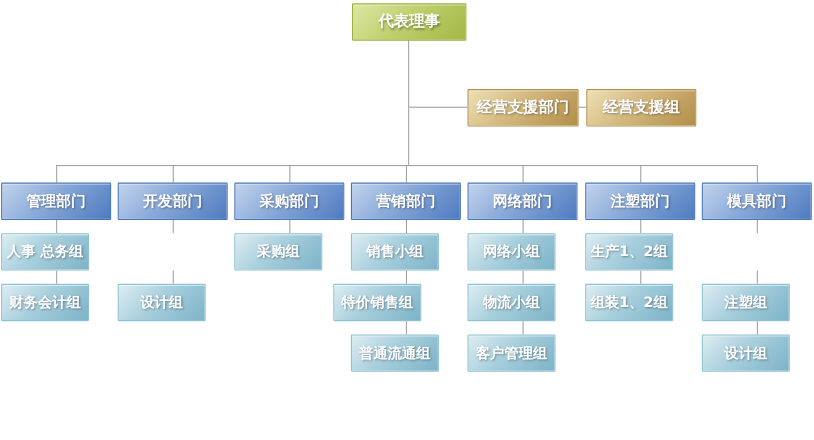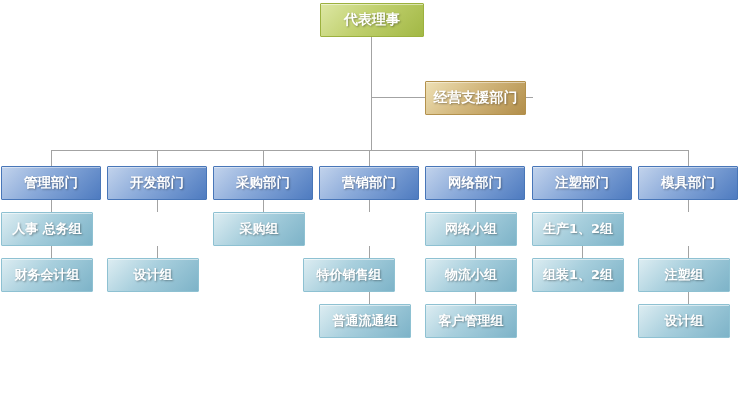--- a/index.html
+++ b/index.html
@@ -27,21 +27,21 @@
     border:1px solid #b3914d;
     box-shadow:inset 0 1px 0 rgba(255,255,255,0.45);
   }
   .dept{
     width:100px;font-size:13.5px;
     background:linear-gradient(135deg,#c2d3ec 0%,#89a9d9 45%,#4e7bc0 100%);
     border:1px solid #4876b8;
     box-shadow:inset 0 1px 0 rgba(255,255,255,0.45);
   }
   .grp{
-    width:92px;font-size:13px;
+    width:80px;font-size:13px;
     background:linear-gradient(135deg,#ddedf2 0%,#a8cfdd 45%,#7db3c8 100%);
     border:1px solid #8ec1d2;
     box-shadow:inset 0 1px 0 rgba(255,255,255,0.55);
   }
 </style>
 </head>
 <body>
 
 <div class="canvas">
 
@@ -71,36 +71,38 @@
   <div class="line" style="left:475px;top:292px;width:1px;height:12px"></div>
   <div class="line" style="left:582px;top:200px;width:1px;height:12px"></div>
   <div class="line" style="left:582px;top:246px;width:1px;height:12px"></div>
   <div class="line" style="left:688px;top:200px;width:1px;height:12px"></div>
   <div class="line" style="left:688px;top:246px;width:1px;height:12px"></div>
   <div class="line" style="left:688px;top:292px;width:1px;height:12px"></div>
 
   <div class="box root" style="left:320px;top:3px">代表理事</div>
 
   <div class="box gold" style="left:425px;top:81px;width:101px">经营支援部门</div>
+  <div class="box gold" style="left:533px;top:81px;width:100px">经营支援组</div>
 
   <div class="box dept" style="left:1px;top:166px">管理部门</div>
   <div class="box dept" style="left:107px;top:166px">开发部门</div>
   <div class="box dept" style="left:213px;top:166px">采购部门</div>
   <div class="box dept" style="left:319px;top:166px">营销部门</div>
   <div class="box dept" style="left:425px;top:166px">网络部门</div>
   <div class="box dept" style="left:532px;top:166px">注塑部门</div>
   <div class="box dept" style="left:638px;top:166px">模具部门</div>
 
   <div class="box grp" style="left:1px;top:212px">人事 总务组</div>
   <div class="box grp" style="left:1px;top:258px">财务会计组</div>
 
   <div class="box grp" style="left:107px;top:258px">设计组</div>
 
   <div class="box grp" style="left:213px;top:212px">采购组</div>
 
+  <div class="box grp" style="left:319px;top:212px">销售小组</div>
   <div class="box grp" style="left:303px;top:258px">特价销售组</div>
   <div class="box grp" style="left:319px;top:304px">普通流通组</div>
 
   <div class="box grp" style="left:425px;top:212px">网络小组</div>
   <div class="box grp" style="left:425px;top:258px">物流小组</div>
   <div class="box grp" style="left:425px;top:304px">客户管理组</div>
 
   <div class="box grp" style="left:532px;top:212px">生产1、2组</div>
   <div class="box grp" style="left:532px;top:258px">组装1、2组</div>
 

